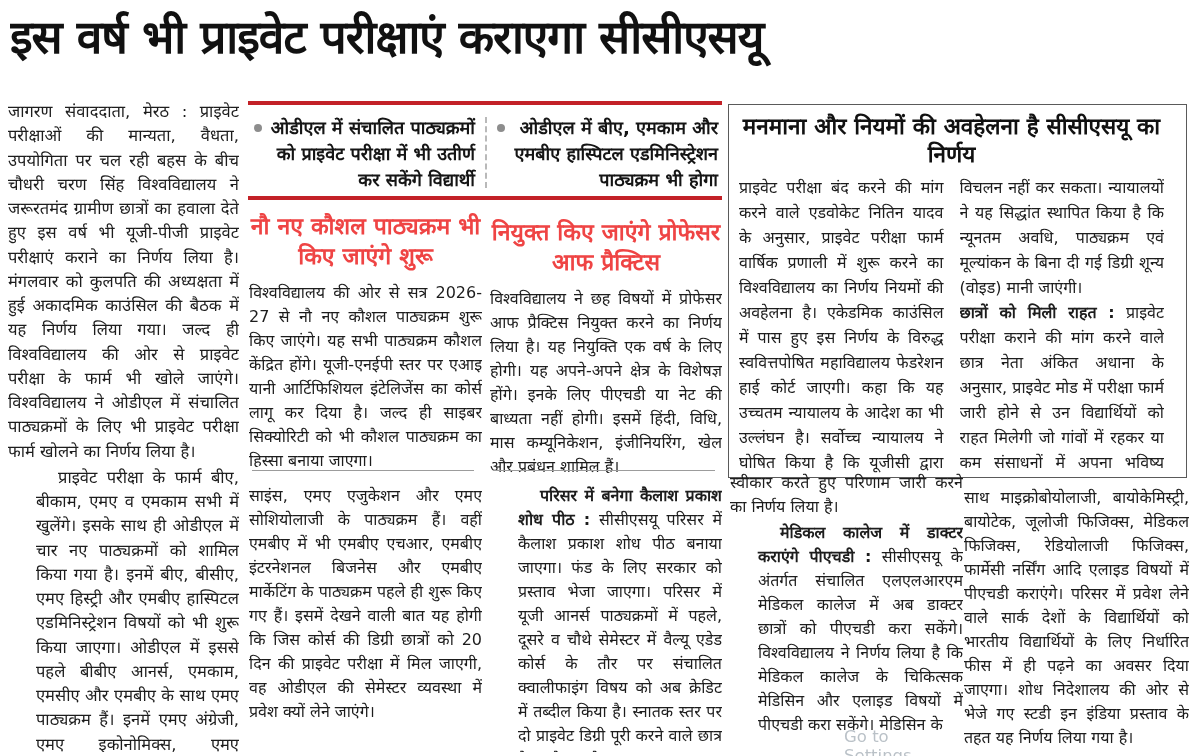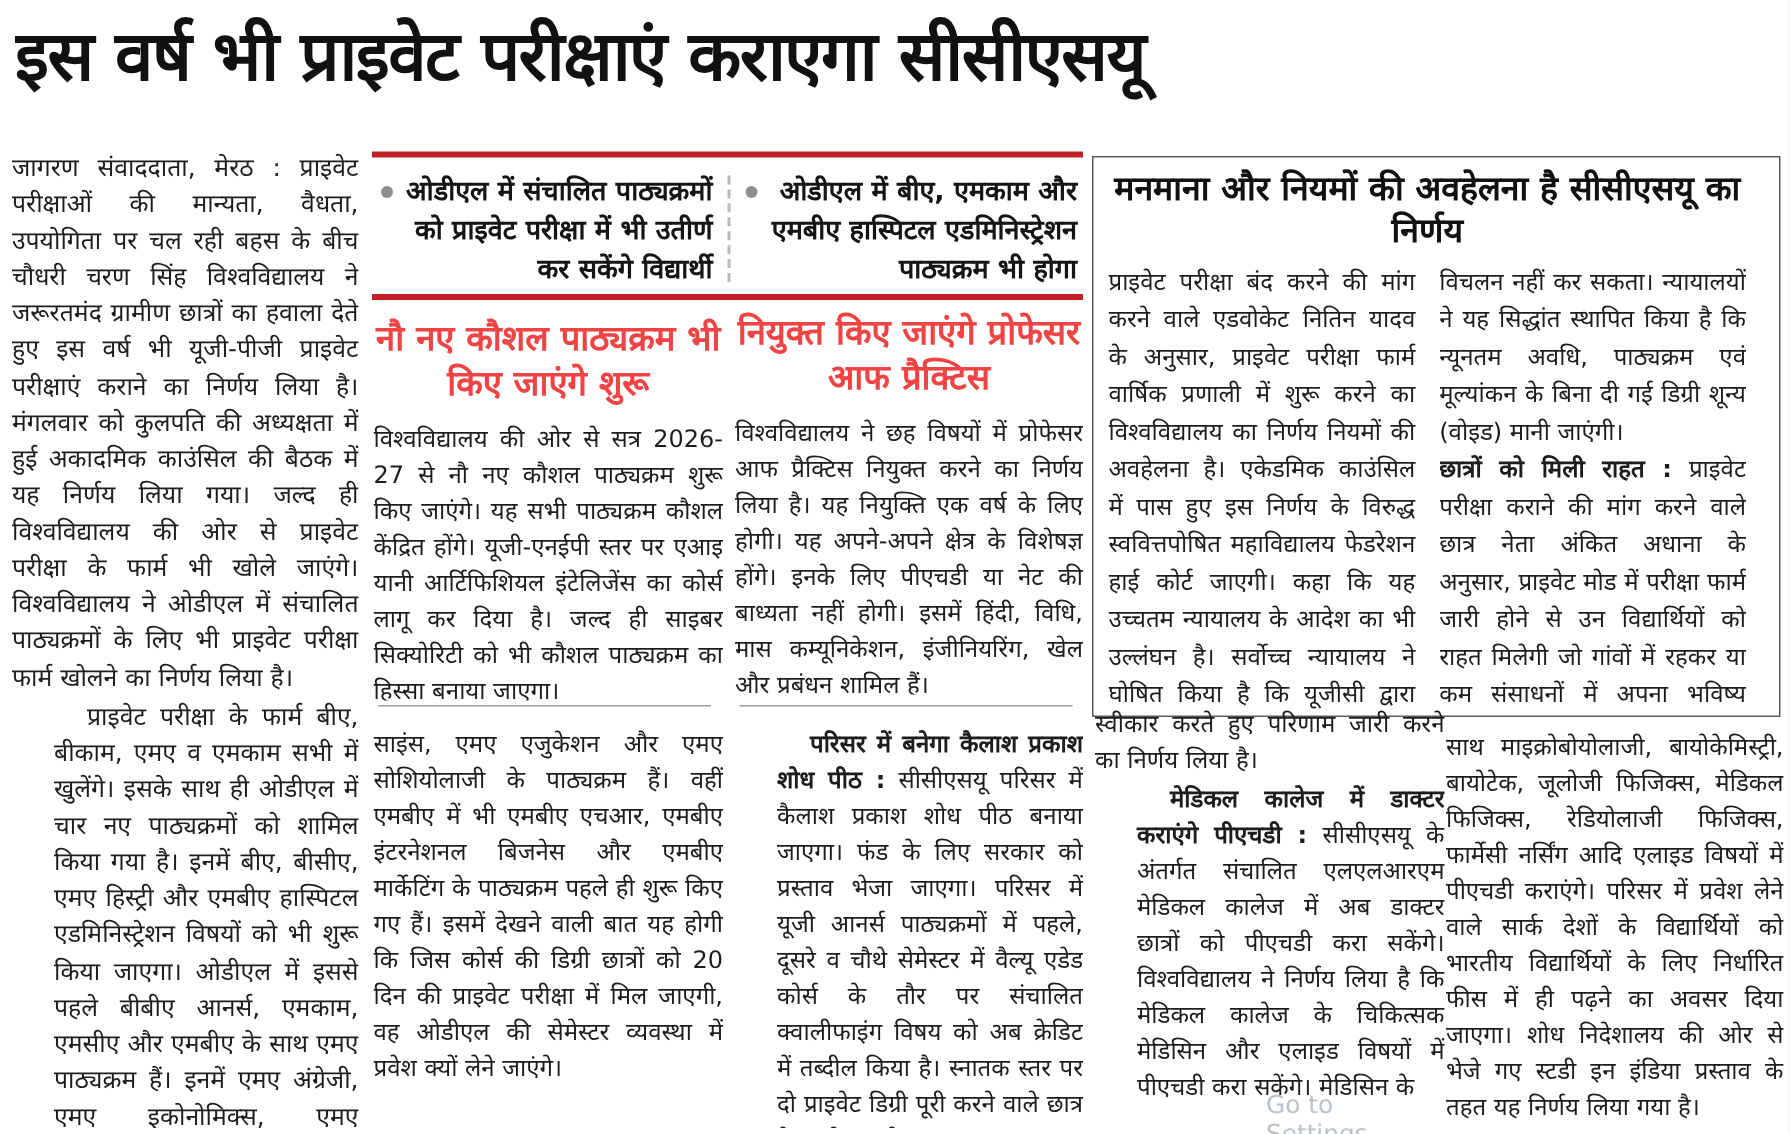--- a/index.html
+++ b/index.html
@@ -36,21 +36,21 @@
     line-height:1.45; color:#151515; text-align:right;
   }
   .bullet-dot {
     width:8px; height:8px; border-radius:50%; background:#8d8d8d;
     flex:0 0 auto; margin-top:9px;
   }
   .bullet-divider { width:0; border-left:2px dashed #b9b9b9; align-self:stretch; margin:2px 10px 8px 10px; }
   
   .subhead { font-weight:700; font-size:23px; line-height:1.32; text-align:center; color:#ef4444; margin-bottom:9px; }
   .col-skill { left:249px; top:211px; width:233px; height:256px; }
-  .col-prof  { left:490px; top:207px; width:232px; height:256px; }
+  .col-prof  { left:490px; top:217px; width:232px; height:256px; }
   .sep { position:absolute; height:1px; background:#9c9c9c; }
   .sep-skill { left:252px; top:470px; width:222px; }
   .sep-prof  { left:493px; top:470px; width:222px; }
   .col-science { left:249px; top:484px; width:233px; height:268px; }
   .col-kailash { left:490px; top:484px; width:232px; height:268px; }
   
   .opinion-box {
     position:absolute; left:728px; top:104px; width:459px; height:374px;
     border:1.5px solid #5a5a5a; padding:7px 22px 4px 10px; overflow:hidden;
   }

